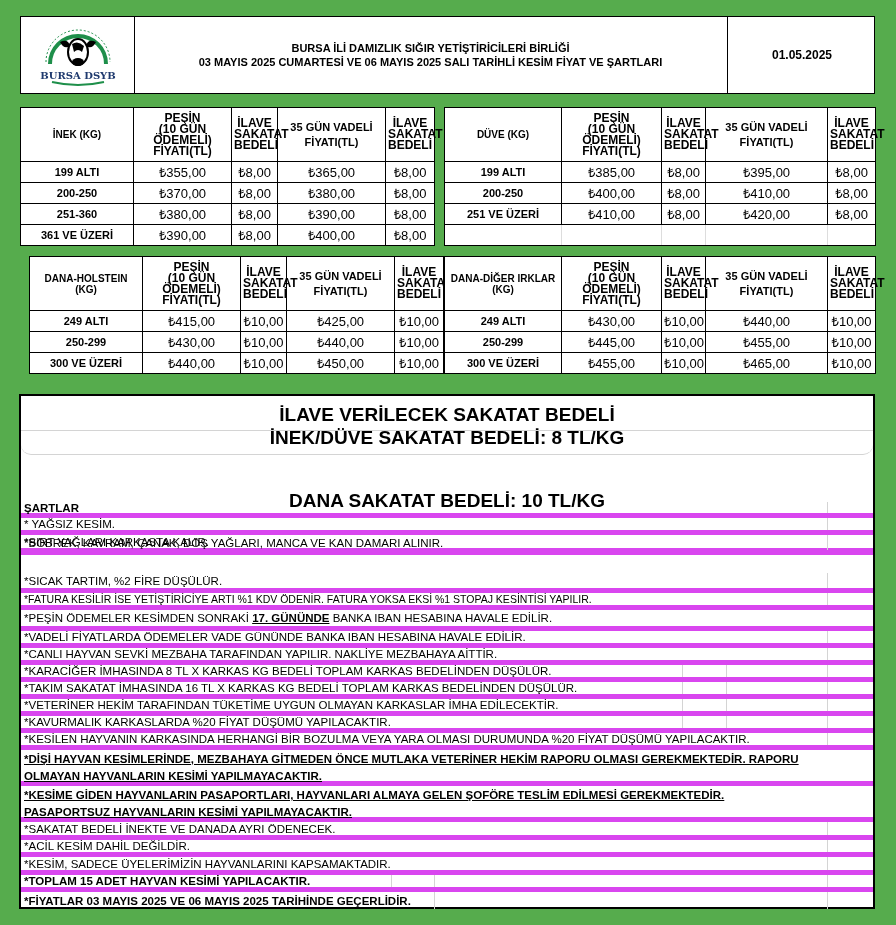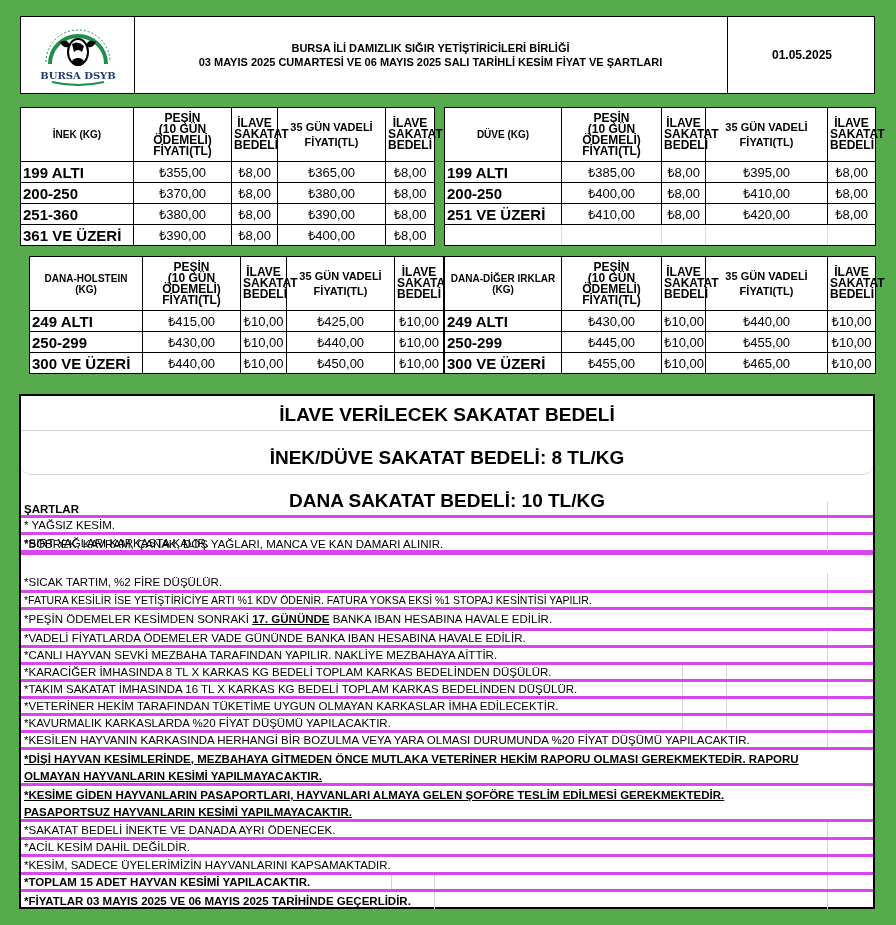--- a/index.html
+++ b/index.html
@@ -10,31 +10,31 @@
   .abs { position:absolute; box-sizing:border-box; }
   
   .hdr { left:20px; top:16px; width:855px; height:78px; background:#fff; border:1px solid #000; }
   .logo-cell { position:absolute; left:0; top:0; width:113px; height:76px; border-right:1px solid #000; display:flex; align-items:center; justify-content:center; }
   .title-cell { position:absolute; left:113px; top:0; width:593px; height:76px; display:flex; flex-direction:column; align-items:center; justify-content:center; font-weight:bold; font-size:11px; line-height:14px; text-align:center; }
   .date-cell { position:absolute; left:706px; top:0; width:148px; height:76px; border-left:1px solid #000; display:flex; align-items:center; justify-content:center; font-weight:bold; font-size:12px; }
   .green-bar { left:20px; top:94px; width:855px; height:13px; background:#56ac4d; }
   
   table.pt { position:absolute; border-collapse:collapse; background:#fff; table-layout:fixed; }
   table.pt td { border:1px solid #000; padding:0 2px; font-size:13px; height:20px; text-align:center; white-space:nowrap; }
-  table.pt td.lbl { text-align:left; font-weight:bold; font-size:15px; }
+  table.pt td.lbl { text-align:center; font-weight:bold; font-size:11px; }
   table.pt tr.head td { height:53px; font-weight:bold; font-size:12px; line-height:11px; white-space:normal; }
   table.pt tr.head td.h1 { font-size:10px; }
   table.pt tr.head td.h4 { font-size:11px; line-height:15px; }
   table.pt td.empty { border-left:1px solid #ddd; border-right:1px solid #ddd; border-bottom:1px solid #000; }
   table.pt td.empty.first { border-left:1px solid #000; }
   table.pt td.empty.last { border-right:1px solid #000; }
   
   .box { left:19px; top:394px; width:856px; height:515px; background:#fff; border:2px solid #000; }
   .big { position:absolute; left:0; width:852px; text-align:center; font-weight:bold; font-size:19px; border-bottom:1px solid #d4d4d4; }
-  .cond { position:absolute; left:0; width:852px; font-size:11.5px; border-bottom:3px solid #d946ef; padding-left:3px; box-sizing:border-box; white-space:nowrap; display:flex; align-items:center; }
+  .cond { position:absolute; left:0; width:852px; font-size:11.5px; border-bottom:5px solid #d946ef; padding-left:3px; box-sizing:border-box; white-space:nowrap; display:flex; align-items:center; }
   .cond .grid { position:absolute; top:0; bottom:0; border-left:1px solid #d4d4d4; }
   .cond.bold { font-weight:bold; }
   .cond.two { display:block; white-space:normal; line-height:17px; font-weight:bold; text-decoration:underline; padding-top:1px; }
   .u { text-decoration:underline; font-weight:bold; }
 </style>
 </head>
 <body>
 
 <div class="abs hdr">
   <div class="logo-cell">
@@ -228,21 +228,21 @@
         <td>₺455,00</td>
         <td>₺10,00</td>
         <td>₺465,00</td>
         <td>₺10,00</td>
       </tr>
 </tbody>
   </table>
 
 <div class="abs box">
   <div class="big" style="top:0; height:34px; line-height:38px;">İLAVE VERİLECEK SAKATAT BEDELİ</div>
-  <div class="big" style="top:42px; height:36px; line-height:40px;border-radius:10px;">İNEK/DÜVE SAKATAT BEDELİ: 8 TL/KG</div>
+  <div class="big" style="top:22px; height:36px; line-height:40px;border-radius:10px;">İNEK/DÜVE SAKATAT BEDELİ: 8 TL/KG</div>
   <div class="big" style="top:70px; height:36px; line-height:40px;margin-top:15px;">DANA SAKATAT BEDELİ: 10 TL/KG</div>
 
   <div class="cond bold" style="top:106px; height:16px;">
       <span>ŞARTLAR</span>
       <i class="grid" style="left:806px"></i>
     </div>
   <div class="cond" style="top:122px; height:17px;">
       <span>* YAĞSIZ KESİM.</span>
       <i class="grid" style="left:806px"></i>
     </div>

